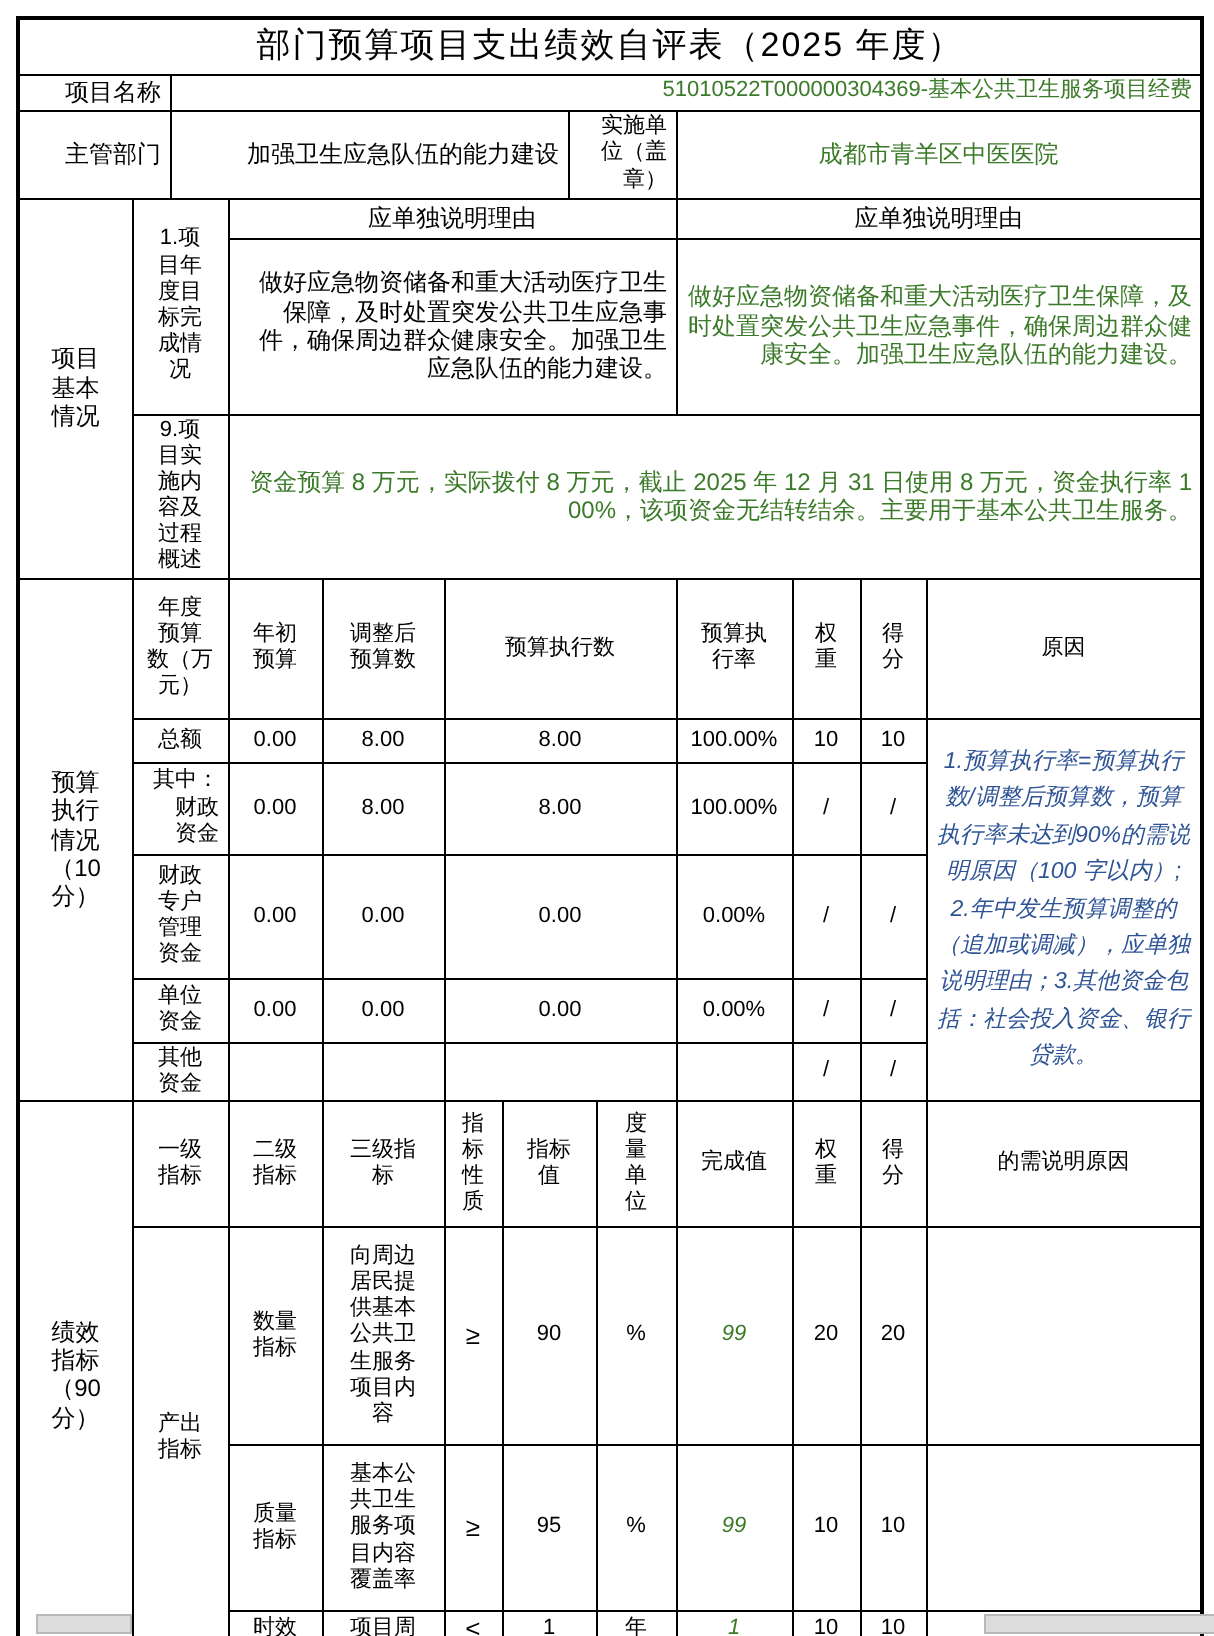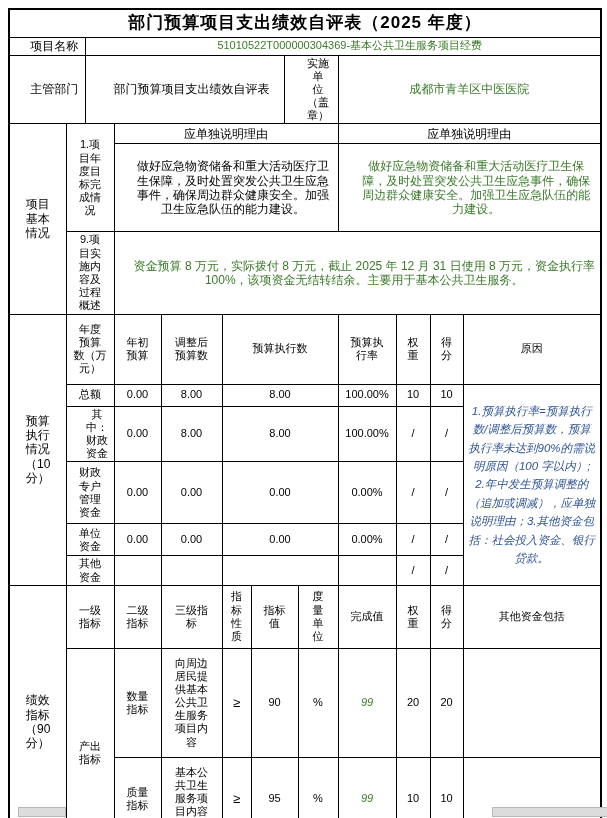--- a/index.html
+++ b/index.html
@@ -16,22 +16,22 @@
     border:1px solid var(--c-border,#000);
     font-size:11px;line-height:1.2;
     text-align:center;vertical-align:middle;
     padding:1px 2px;white-space:pre-line;overflow:hidden;
     word-break:break-all;
   }
   tr.h28{height:28px}tr.h18{height:18px}tr.h44{height:44px}tr.h20{height:20px}
   tr.h88{height:88px}tr.h80{height:80px}tr.h70{height:70px}tr.h22{height:22px}
   tr.h46{height:46px}tr.h62{height:62px}tr.h32{height:32px}tr.h24{height:24px}
   tr.h63{height:63px}tr.h109{height:109px}tr.h83{height:83px}tr.h17{height:17px}
-  td.title{font-size:17px;font-weight:bold;letter-spacing:1px;padding:2px}
-  td.lt{text-align:center;padding-left:18px;padding-right:4px}
+  td.title{font-size:17px;font-weight:normal;letter-spacing:1px;padding:2px}
+  td.lt{text-align:right;padding-left:5px;padding-right:4px}
   td.big{font-size:12px}
   td.g{color:var(--c-green,#3a7a28)}
   td.it{font-style:italic}
   td.note{
     font-style:italic;text-align:center;color:var(--c-note,#2f5496);
     font-size:11.5px;line-height:1.6;padding:3px 5px;vertical-align:middle;
   }
   td.sym{font-size:13px}
   .chip{position:absolute;height:8px;background:#dcdcdc;border:1px solid #b8b8b8;bottom:1px}
   .chip-l{left:18px;width:46px}
@@ -63,21 +63,21 @@
       <td colspan="13" class="title">部门预算项目支出绩效自评表（2025 年度）</td>
     </tr>
 
     <tr class="h18">
       <td colspan="2" class="lt big">项目名称</td>
       <td colspan="11" class="lt g">51010522T000000304369-基本公共卫生服务项目经费</td>
     </tr>
 
     <tr class="h44">
       <td colspan="2" class="lt big">主管部门</td>
-      <td colspan="5" class="lt big">部门预算项目支出绩效自评表</td>
+      <td colspan="5" class="lt big">加强卫生应急队伍的能力建设</td>
       <td colspan="2" class="lt">实施单
 位（盖
 章）</td>
       <td colspan="4" class="big g">成都市青羊区中医医院</td>
     </tr>
 
     <tr class="h20">
       <td rowspan="3" class="big">项目
 基本
 情况</td>
@@ -201,21 +201,21 @@
 值</td>
       <td>度
 量
 单
 位</td>
       <td>完成值</td>
       <td>权
 重</td>
       <td>得
 分</td>
-      <td>其他资金包括</td>
+      <td>的需说明原因</td>
     </tr>
 
     <tr class="h109">
       <td colspan="2" rowspan="3">产出
 指标</td>
       <td>数量
 指标</td>
       <td>向周边
 居民提
 供基本

